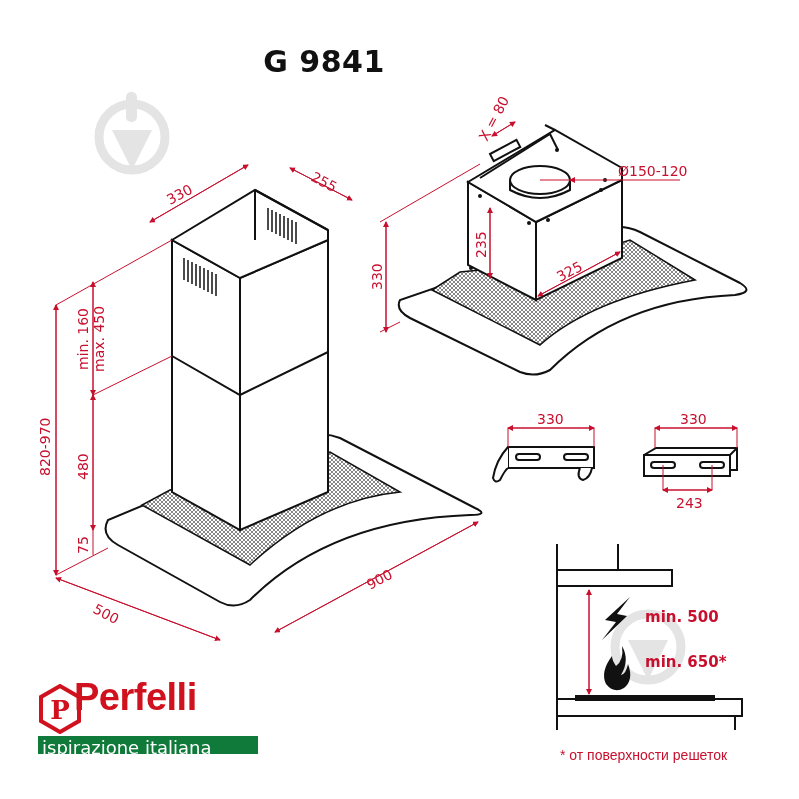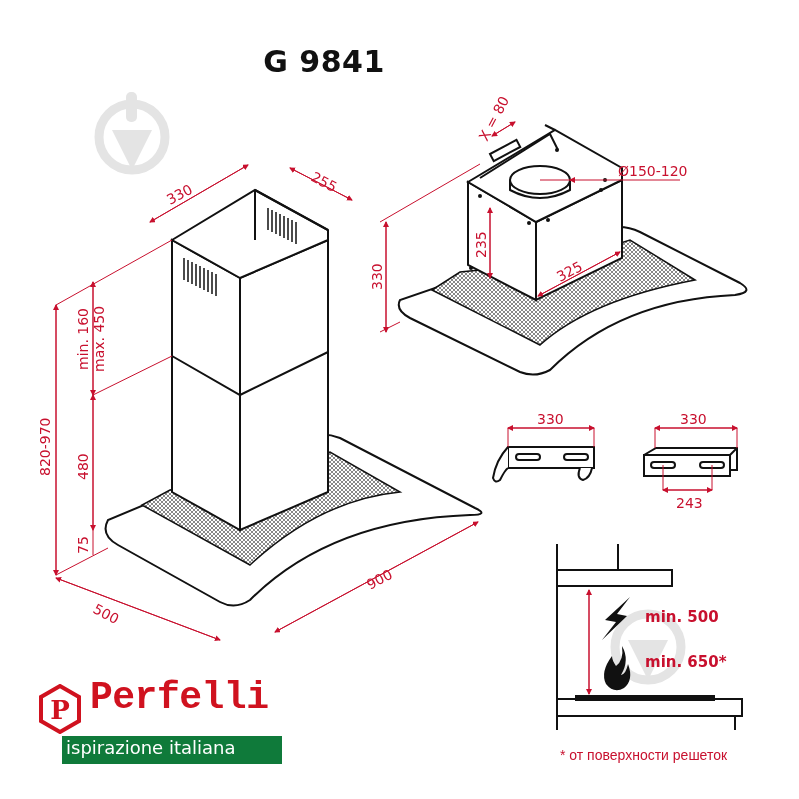--- a/index.html
+++ b/index.html
@@ -2,22 +2,22 @@
 <html><head>
 <meta charset="utf-8">
 <style>
   html, body { margin: 0; padding: 0; background: #ffffff; }
   body { width: 799px; height: 799px; position: relative; overflow: hidden; font-family: "DejaVu Sans", sans-serif; }
   .title { position: absolute; left: 0; width: 648px; top: 44px; text-align: center; font-size: 30px; font-weight: bold; color: #111; letter-spacing: 0.5px; }
   svg.main { position: absolute; left: 0; top: 0; }
   .dim { fill: #c8102e; font-size: 14px; font-family: "DejaVu Sans", sans-serif; }
   .dimb { fill: #c8102e; font-size: 15px; font-weight: bold; font-family: "DejaVu Sans", sans-serif; }
   .logo { position: absolute; left: 38px; top: 682px; width: 222px; height: 90px; }
-  .logo-word { position: absolute; left: 52px; top: -6px; font-family: Liberation Mono, monospace; font-size: 38px; font-weight: bold; color: #d0121f; letter-spacing: -0.5px; }
-  .logo-band { position: absolute; left: 0; top: 54px; width: 220px; height: 28px; background: #0f7a3a; color: #fff; font-size: 18px; line-height: 24px; padding-left: 4px; box-sizing: border-box; font-family: "DejaVu Sans", sans-serif; margin-left: 24px; }
+  .logo-word { position: absolute; left: 36px; top: -6px; font-family: Liberation Sans, sans-serif; font-size: 38px; font-weight: bold; color: #d0121f; letter-spacing: -0.5px; }
+  .logo-band { position: absolute; left: 0; top: 54px; width: 220px; height: 18px; background: #0f7a3a; color: #fff; font-size: 18px; line-height: 24px; padding-left: 4px; box-sizing: border-box; font-family: "DejaVu Sans", sans-serif; }
   .footnote { position: absolute; left: 560px; top: 747px; color: #c8102e; font-size: 14px; font-family: "Liberation Sans", sans-serif; text-align: right; }
 </style>
 </head>
 <body>
 
 <div class="title">G 9841</div>
 
 <svg class="main" width="799" height="799" viewBox="0 0 799 799">
   <defs>
     <pattern id="mesh" width="4" height="4" patternUnits="userSpaceOnUse">

